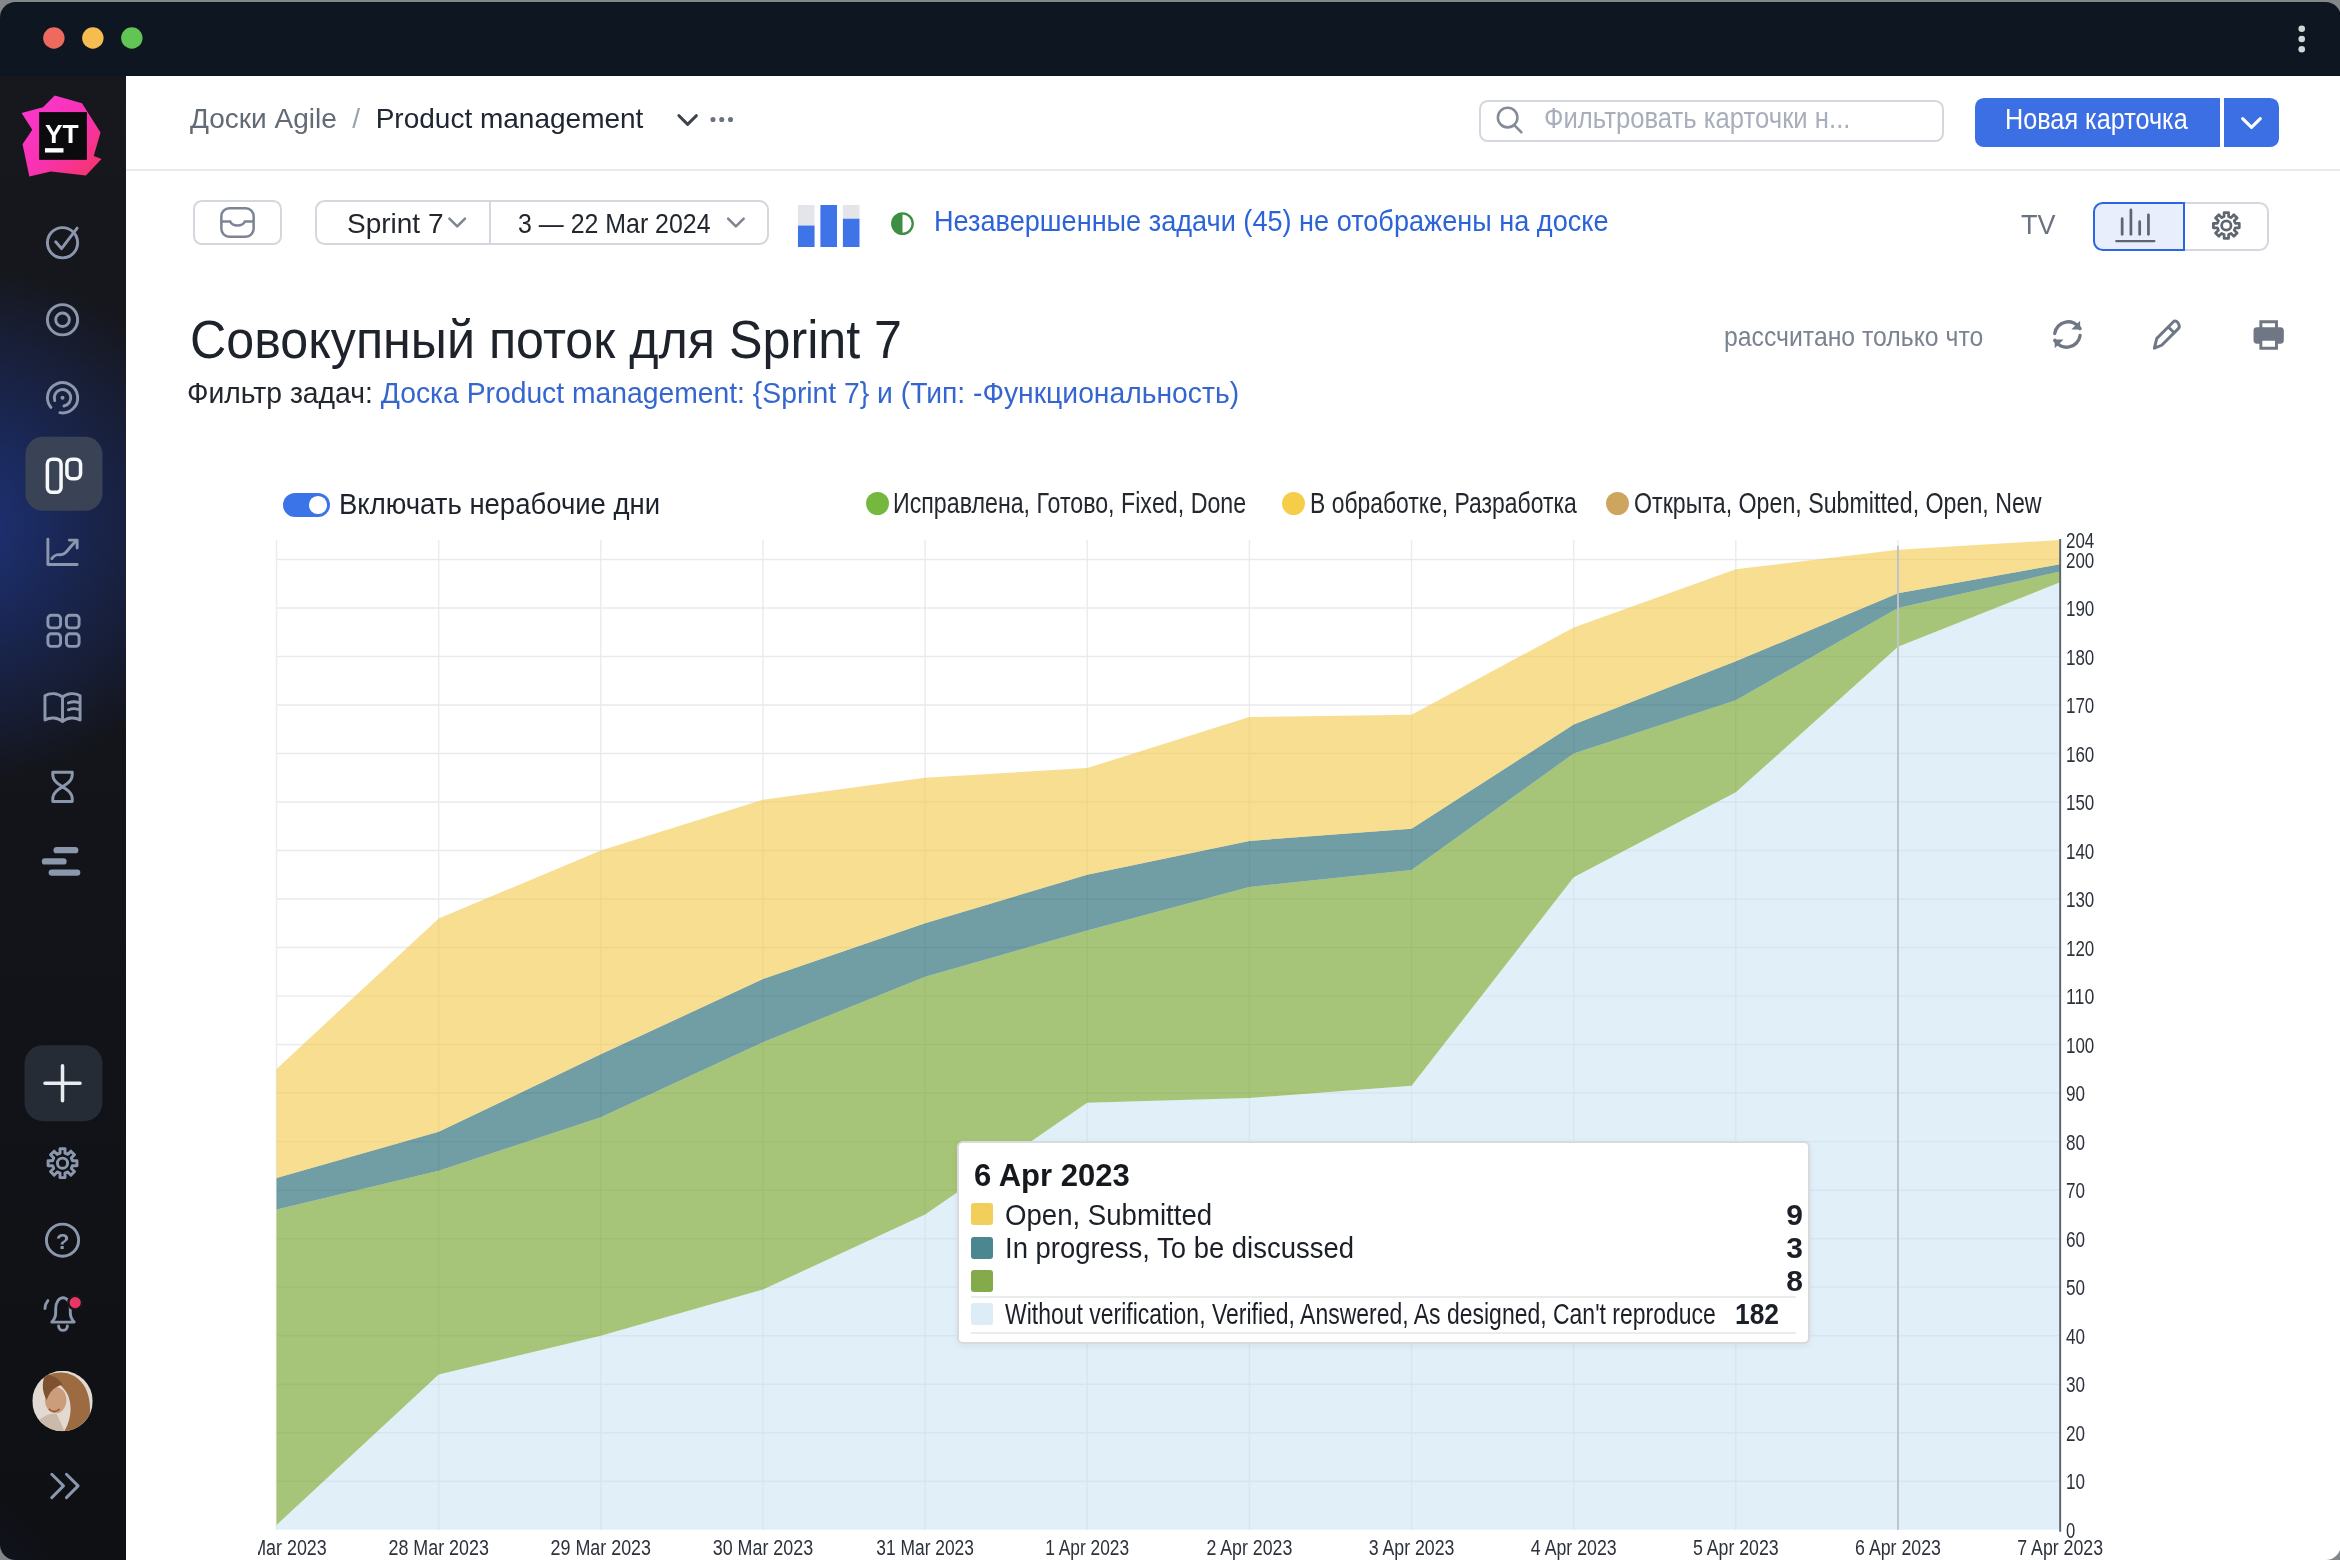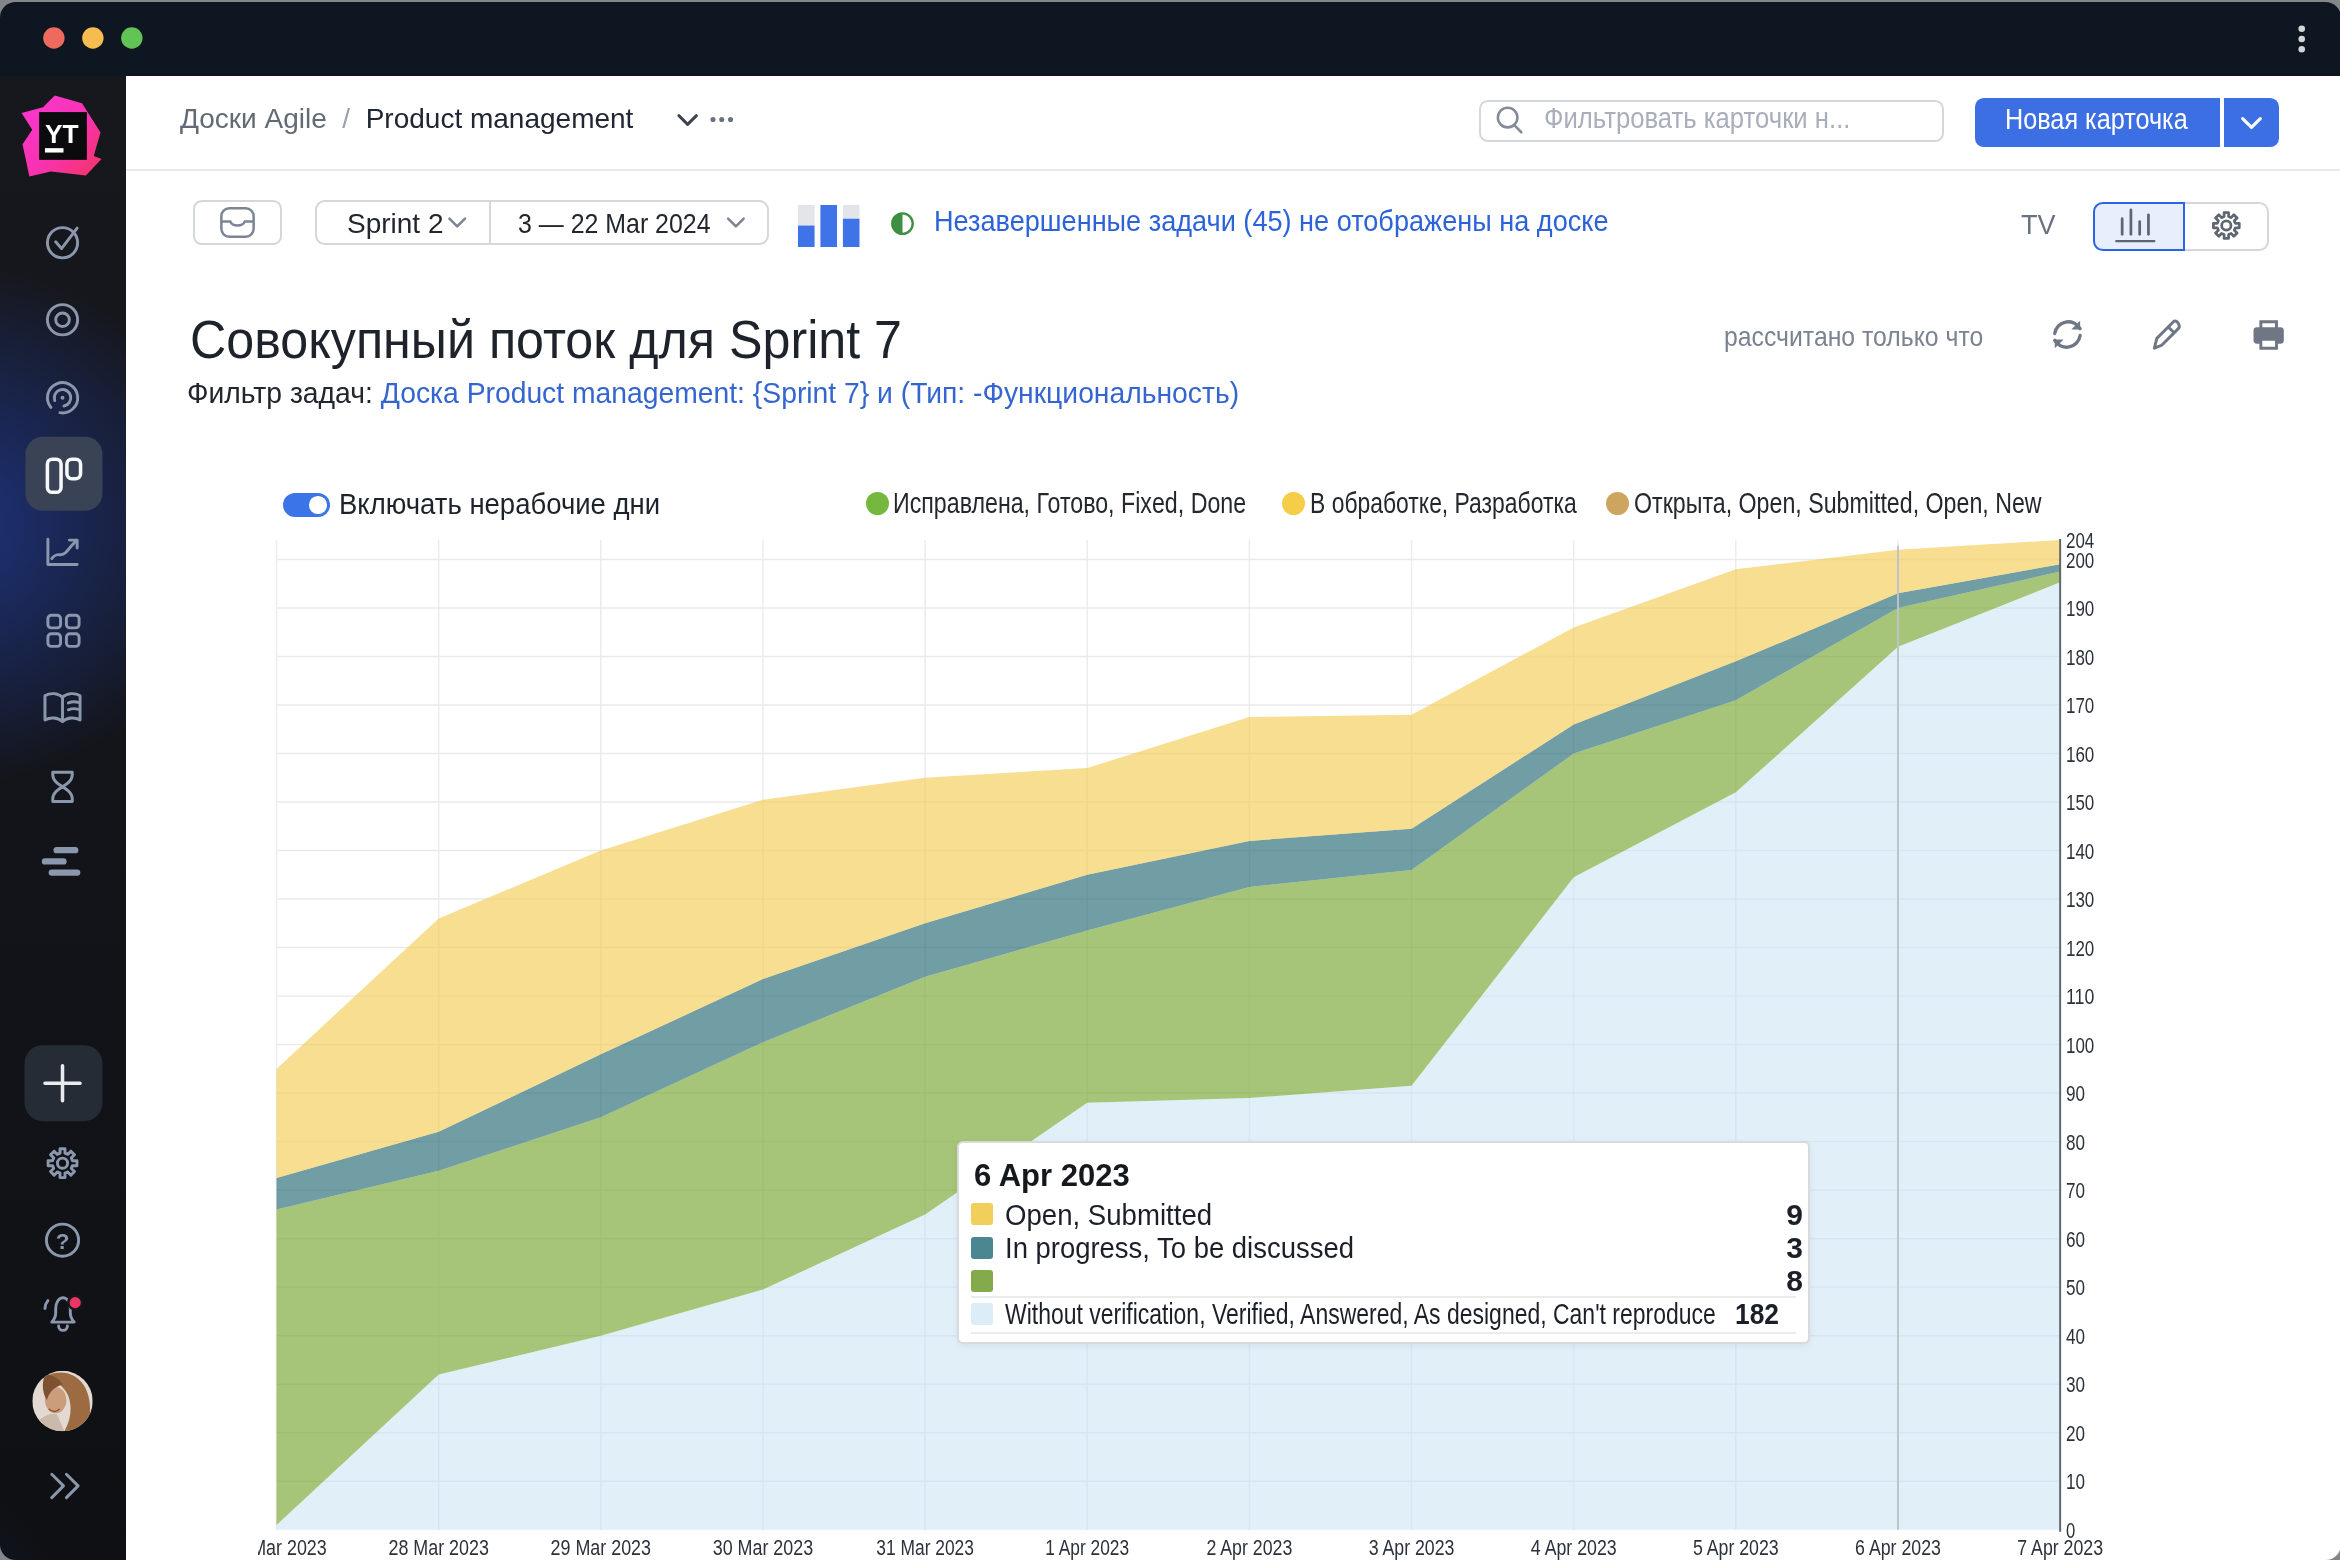--- a/index.html
+++ b/index.html
@@ -90,31 +90,31 @@
       <ellipse cx="57" cy="1436" rx="11" ry="13.5" fill="#cb9d7b"></ellipse>
       <path d="M46,1410 c-4,10 -2,20 2,26 c2,-8 8,-14 16,-16 c-4,-7 -11,-10 -18,-10 z" fill="#7e5230"></path>
       <path d="M33,1468 c4,-12 14,-19 25,-18 l8,18 z" fill="#cbb9a9"></path>
       <path d="M50,1445 c3,3.5 8,3.5 11,0" stroke="#8a5030" stroke-width="1.5" fill="none"></path>
     </g>
     <g fill="none" stroke="#8b97ac" stroke-width="3" stroke-linecap="round" stroke-linejoin="round">
       <path d="M53,1512 l12,12 l-12,12"></path>
       <path d="M68,1512 l12,12 l-12,12"></path>
     </g>
   </svg>
-<div class="t" style="left:180px;top:102px;font-size:28px;color:#626a76">Доски Agile&nbsp;&nbsp;<span style="color:#9aa1ab">/</span>&nbsp;&nbsp;<span style="color:#202633">Product management</span></div>
+<div class="t" style="left:190px;top:102px;font-size:28px;color:#626a76">Доски Agile&nbsp;&nbsp;<span style="color:#9aa1ab">/</span>&nbsp;&nbsp;<span style="color:#202633">Product management</span></div>
 <div class="abs" style="left:126px;top:169px;width:2215px;height:1.5px;background:#e8eaee"></div>
 <div class="abs" style="left:1479px;top:100px;width:465px;height:42px;border:2px solid #d4d7dd;border-radius:8.8px"></div>
 <div class="t" style="left:1544px;top:101px;font-size:29px;color:#a9aebc;transform:scaleX(0.885)">Фильтровать карточки н...</div>
 <div class="abs" style="left:1975px;top:98px;width:245px;height:49px;background:#3d6fe4;border-radius:8.8px 0 0 8.8px"></div>
 <div class="abs" style="left:2224px;top:98px;width:55px;height:49px;background:#3d6fe4;border-radius:0 8.8px 8.8px 0"></div>
 <div class="t" style="left:2005px;top:102px;font-size:29px;color:#fff;transform:scaleX(0.87)">Новая карточка</div>
 <div class="abs" style="left:193px;top:200px;width:89px;height:45px;border:2px solid #d4d7dd;border-radius:8.8px"></div>
 <div class="abs" style="left:315px;top:200px;width:454px;height:45px;border:2px solid #d4d7dd;border-radius:9.8px"></div>
 <div class="abs" style="left:489px;top:200px;width:2px;height:45px;background:#d4d7dd"></div>
-<div class="t" style="left:347px;top:207px;font-size:28px;color:#22262e">Sprint 2</div>
+<div class="t" style="left:347px;top:207px;font-size:28px;color:#22262e">Sprint 7</div>
 <div class="t" style="left:518px;top:207px;font-size:28px;color:#22262e;transform:scaleX(0.89)">3 — 22 Mar 2024</div>
 <div class="t" style="left:934px;top:204px;font-size:29px;color:#2d63d9;transform:scaleX(0.935)">Незавершенные задачи (45) не отображены на доске</div>
 <div class="t" style="left:2021px;top:209px;font-size:27px;color:#6a7280">TV</div>
 <div class="abs" style="left:2093px;top:202px;width:92px;height:49px;background:#e8eefc;border:2.4px solid #2b65e4;border-radius:9.8px 0 0 9.8px"></div>
 <div class="abs" style="left:2185px;top:202px;width:84px;height:49px;border:2px solid #d4d7dd;border-left:none;border-radius:0 9.8px 9.8px 0"></div>
 <svg width="78" height="39" viewBox="690 104 80 40" style="position:absolute;left:673px;top:101px">
     <path d="M696,119 l9,9 9,-9" fill="none" stroke="#3d434d" stroke-width="3" stroke-linecap="round" stroke-linejoin="round"></path>
     <g fill="#6a7280">
       <circle cx="731" cy="123" r="2.6"></circle>
       <circle cx="740" cy="123" r="2.6"></circle>

